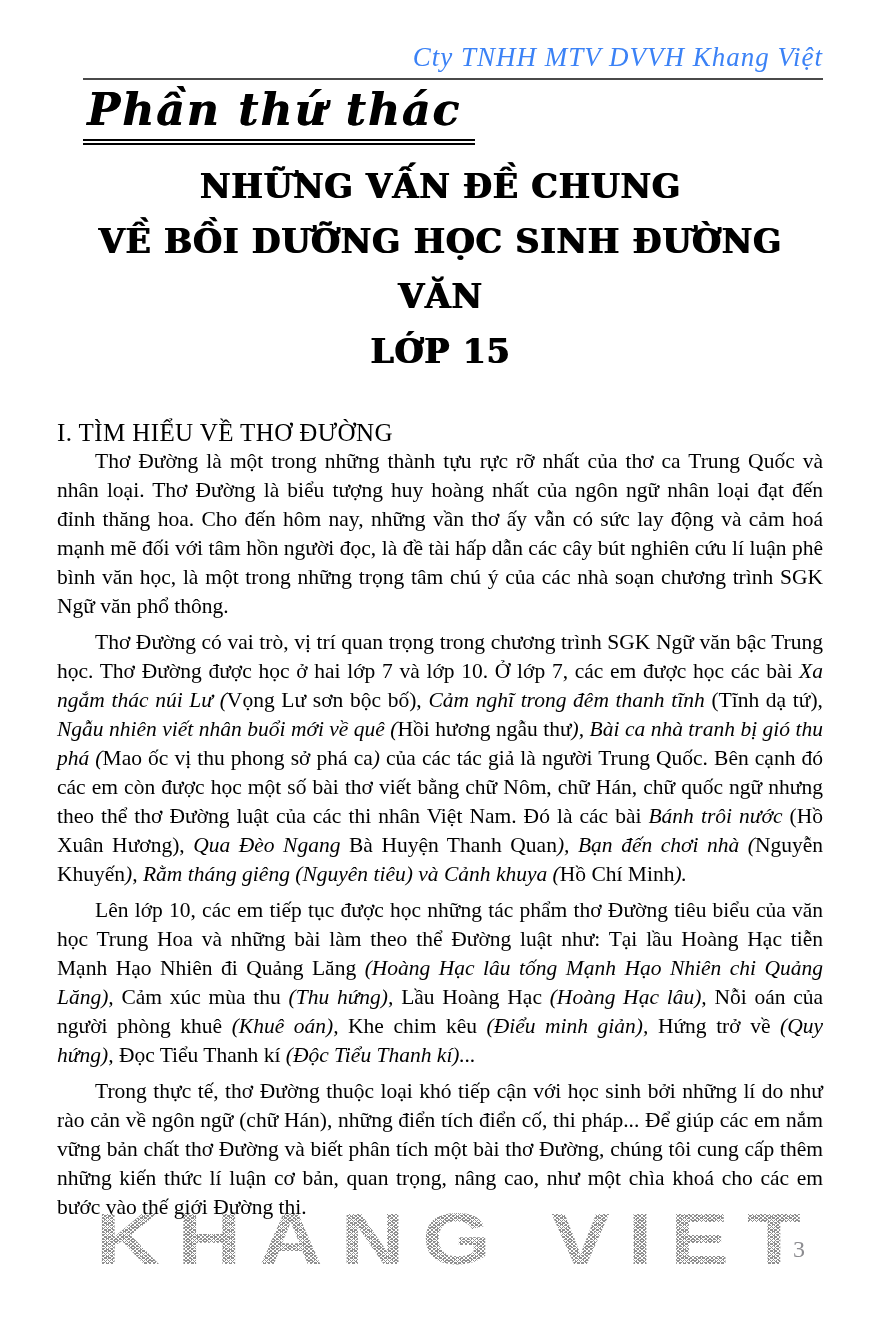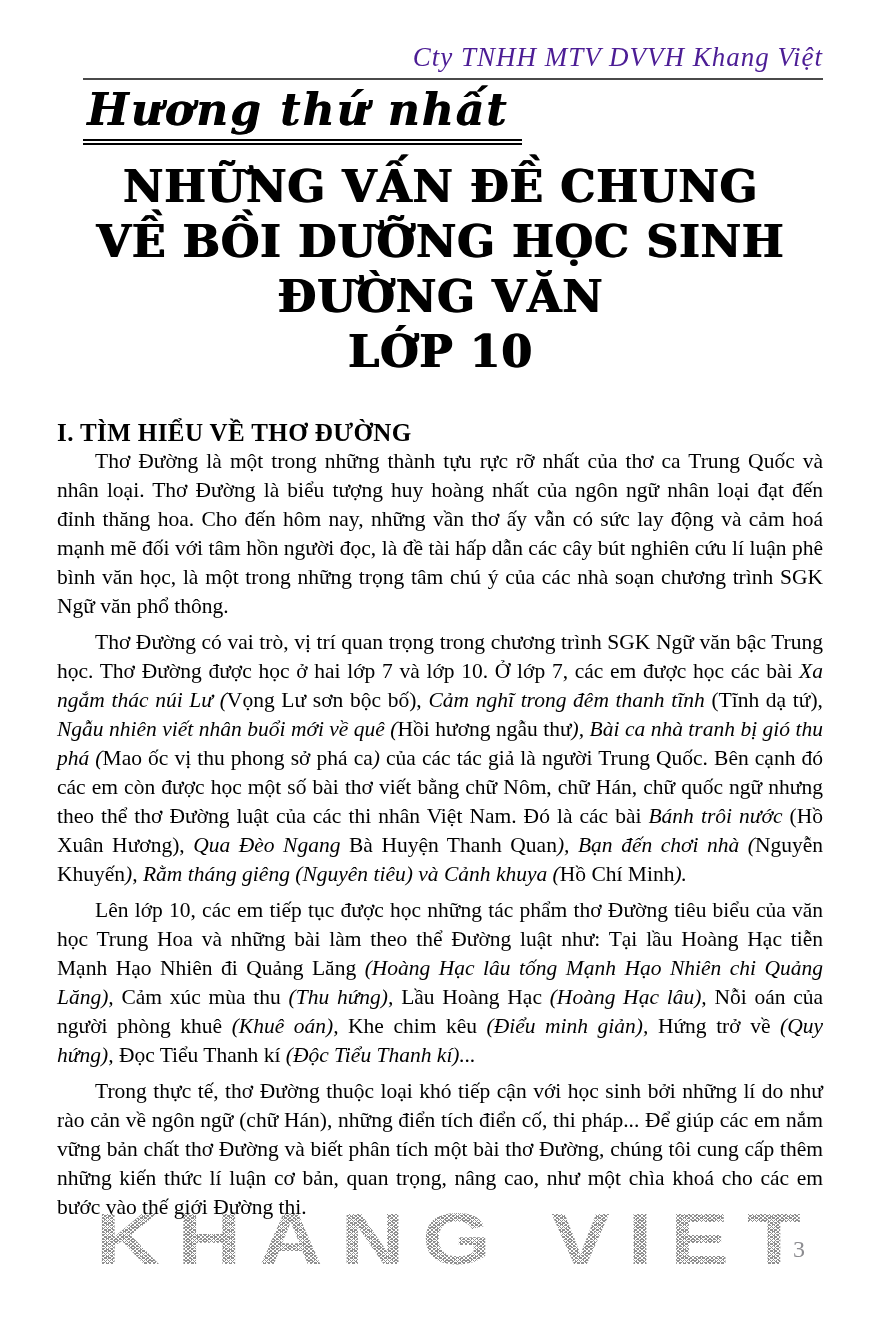--- a/index.html
+++ b/index.html
@@ -13,21 +13,21 @@
     overflow: hidden;
   }
   .page { padding: 0 57px; }
 
   
   .header { margin-top: 42px; text-align: right; }
   .company {
     font-style: italic;
     font-size: 27px;
     letter-spacing: 1px;
-    color: #4c1d95;
+    color: #3b82f6;
   }
   .header-rule {
     margin-left: 26px;
     margin-top: 5px;
     border-top: 2px solid #4a4a4a;
     height: 0;
   }
 
   
   .part-title-wrap { margin-top: 4px; margin-left: 26px; }
@@ -42,30 +42,30 @@
     padding: 0 14px 3px 4px;
     border-bottom: 6px double #000;
     text-shadow: 0.6px 0 0 currentColor;
   }
 
   
   .main-title { text-align: center; margin-top: 14px; }
   .title-line {
     font-family: "DejaVu Serif", serif;
     font-weight: bold;
-    font-size: 44px;
+    font-size: 33px;
     line-height: 55px;
     letter-spacing: 1px;
     text-shadow: 1.4px 0 0 currentColor;
   }
 
   
   .section-heading {
     margin-top: 40px;
-    font-weight: bold;
+    font-weight: normal;
     font-size: 25px;
     letter-spacing: 0.4px;
   }
 
   
   .body-text { }
   .para {
     font-size: 21.5px;
     line-height: 29px;
     text-align: justify;
@@ -106,27 +106,27 @@
 <body>
 
 <div class="page">
 
   <div class="header">
     <span class="company">Cty TNHH MTV DVVH Khang Việt</span>
   </div>
   <div class="header-rule"></div>
 
   <div class="part-title-wrap">
-    <span class="part-title">Hương thứ nhất</span>
+    <span class="part-title">Phần thứ thác</span>
   </div>
 
   <div class="main-title">
     <div class="title-line">NHỮNG VẤN ĐỀ CHUNG</div>
     <div class="title-line">VỀ BỒI DƯỠNG HỌC SINH ĐƯỜNG VĂN</div>
-    <div class="title-line">LỚP 10</div>
+    <div class="title-line">LỚP 15</div>
   </div>
 
   <div class="section-heading">I. TÌM HIỂU VỀ THƠ ĐƯỜNG</div>
 
   <div class="body-text">
     <p class="para"><span>Thơ Đường là một trong những thành tựu rực rỡ nhất của thơ ca Trung Quốc và nhân loại. Thơ Đường là biểu tượng huy hoàng nhất của ngôn ngữ nhân loại đạt đến đỉnh thăng hoa. Cho đến hôm nay, những vần thơ ấy vẫn có sức lay động và cảm hoá mạnh mẽ đối với tâm hồn người đọc, là đề tài hấp dẫn các cây bút nghiên cứu lí luận phê bình văn học, là một trong những trọng tâm chú ý của các nhà soạn chương trình SGK Ngữ văn phổ thông.</span></p>
     <p class="para"><span>Thơ Đường có vai trò, vị trí quan trọng trong chương trình SGK Ngữ văn bậc Trung học. Thơ Đường được học ở hai lớp 7 và lớp 10. Ở lớp 7, các em được học các bài </span><span class="it">Xa ngắm thác núi Lư (</span><span>Vọng Lư sơn bộc bố), </span><span class="it">Cảm nghĩ trong đêm thanh tĩnh </span><span>(Tĩnh dạ tứ), </span><span class="it">Ngẫu nhiên viết nhân buổi mới về quê (</span><span>Hồi hương ngẫu thư</span><span class="it">), Bài ca nhà tranh bị gió thu phá (</span><span>Mao ốc vị thu phong sở phá ca</span><span class="it">) </span><span>của các tác giả là người Trung Quốc. Bên cạnh đó các em còn được học một số bài thơ viết bằng chữ Nôm, chữ Hán, chữ quốc ngữ nhưng theo thể thơ Đường luật của các thi nhân Việt Nam. Đó là các bài </span><span class="it">Bánh trôi nước </span><span>(Hồ Xuân Hương), </span><span class="it">Qua Đèo Ngang </span><span>Bà Huyện Thanh Quan</span><span class="it">), Bạn đến chơi nhà (</span><span>Nguyễn Khuyến</span><span class="it">), Rằm tháng giêng (Nguyên tiêu) và  Cảnh khuya (</span><span>Hồ Chí Minh</span><span class="it">).</span></p>
     <p class="para"><span>Lên lớp 10, các em tiếp tục được học những tác phẩm thơ Đường tiêu biểu của văn học Trung Hoa và những bài làm theo thể Đường luật như: Tại lầu Hoàng Hạc tiễn Mạnh Hạo Nhiên đi Quảng Lăng </span><span class="it">(Hoàng Hạc lâu tống Mạnh Hạo Nhiên chi Quảng Lăng), </span><span>Cảm xúc mùa thu </span><span class="it">(Thu hứng), </span><span>Lầu Hoàng Hạc </span><span class="it">(Hoàng Hạc lâu), </span><span>Nỗi oán của người phòng khuê </span><span class="it">(Khuê oán), </span><span>Khe chim kêu </span><span class="it">(Điểu minh giản), </span><span>Hứng trở về </span><span class="it">(Quy hứng), </span><span>Đọc Tiểu Thanh kí </span><span class="it">(Độc Tiểu Thanh kí)...</span></p>
     <p class="para"><span>Trong thực tế, thơ Đường thuộc loại khó tiếp cận với học sinh bởi những lí do như rào cản về ngôn ngữ (chữ Hán), những điển tích điển cố, thi pháp... Để giúp các em nắm vững bản chất thơ Đường và biết phân tích một bài thơ Đường, chúng tôi cung cấp thêm những kiến thức lí luận cơ bản, quan trọng, nâng cao, như một chìa khoá cho các em bước vào thế giới Đường thi.</span></p>
   </div>

